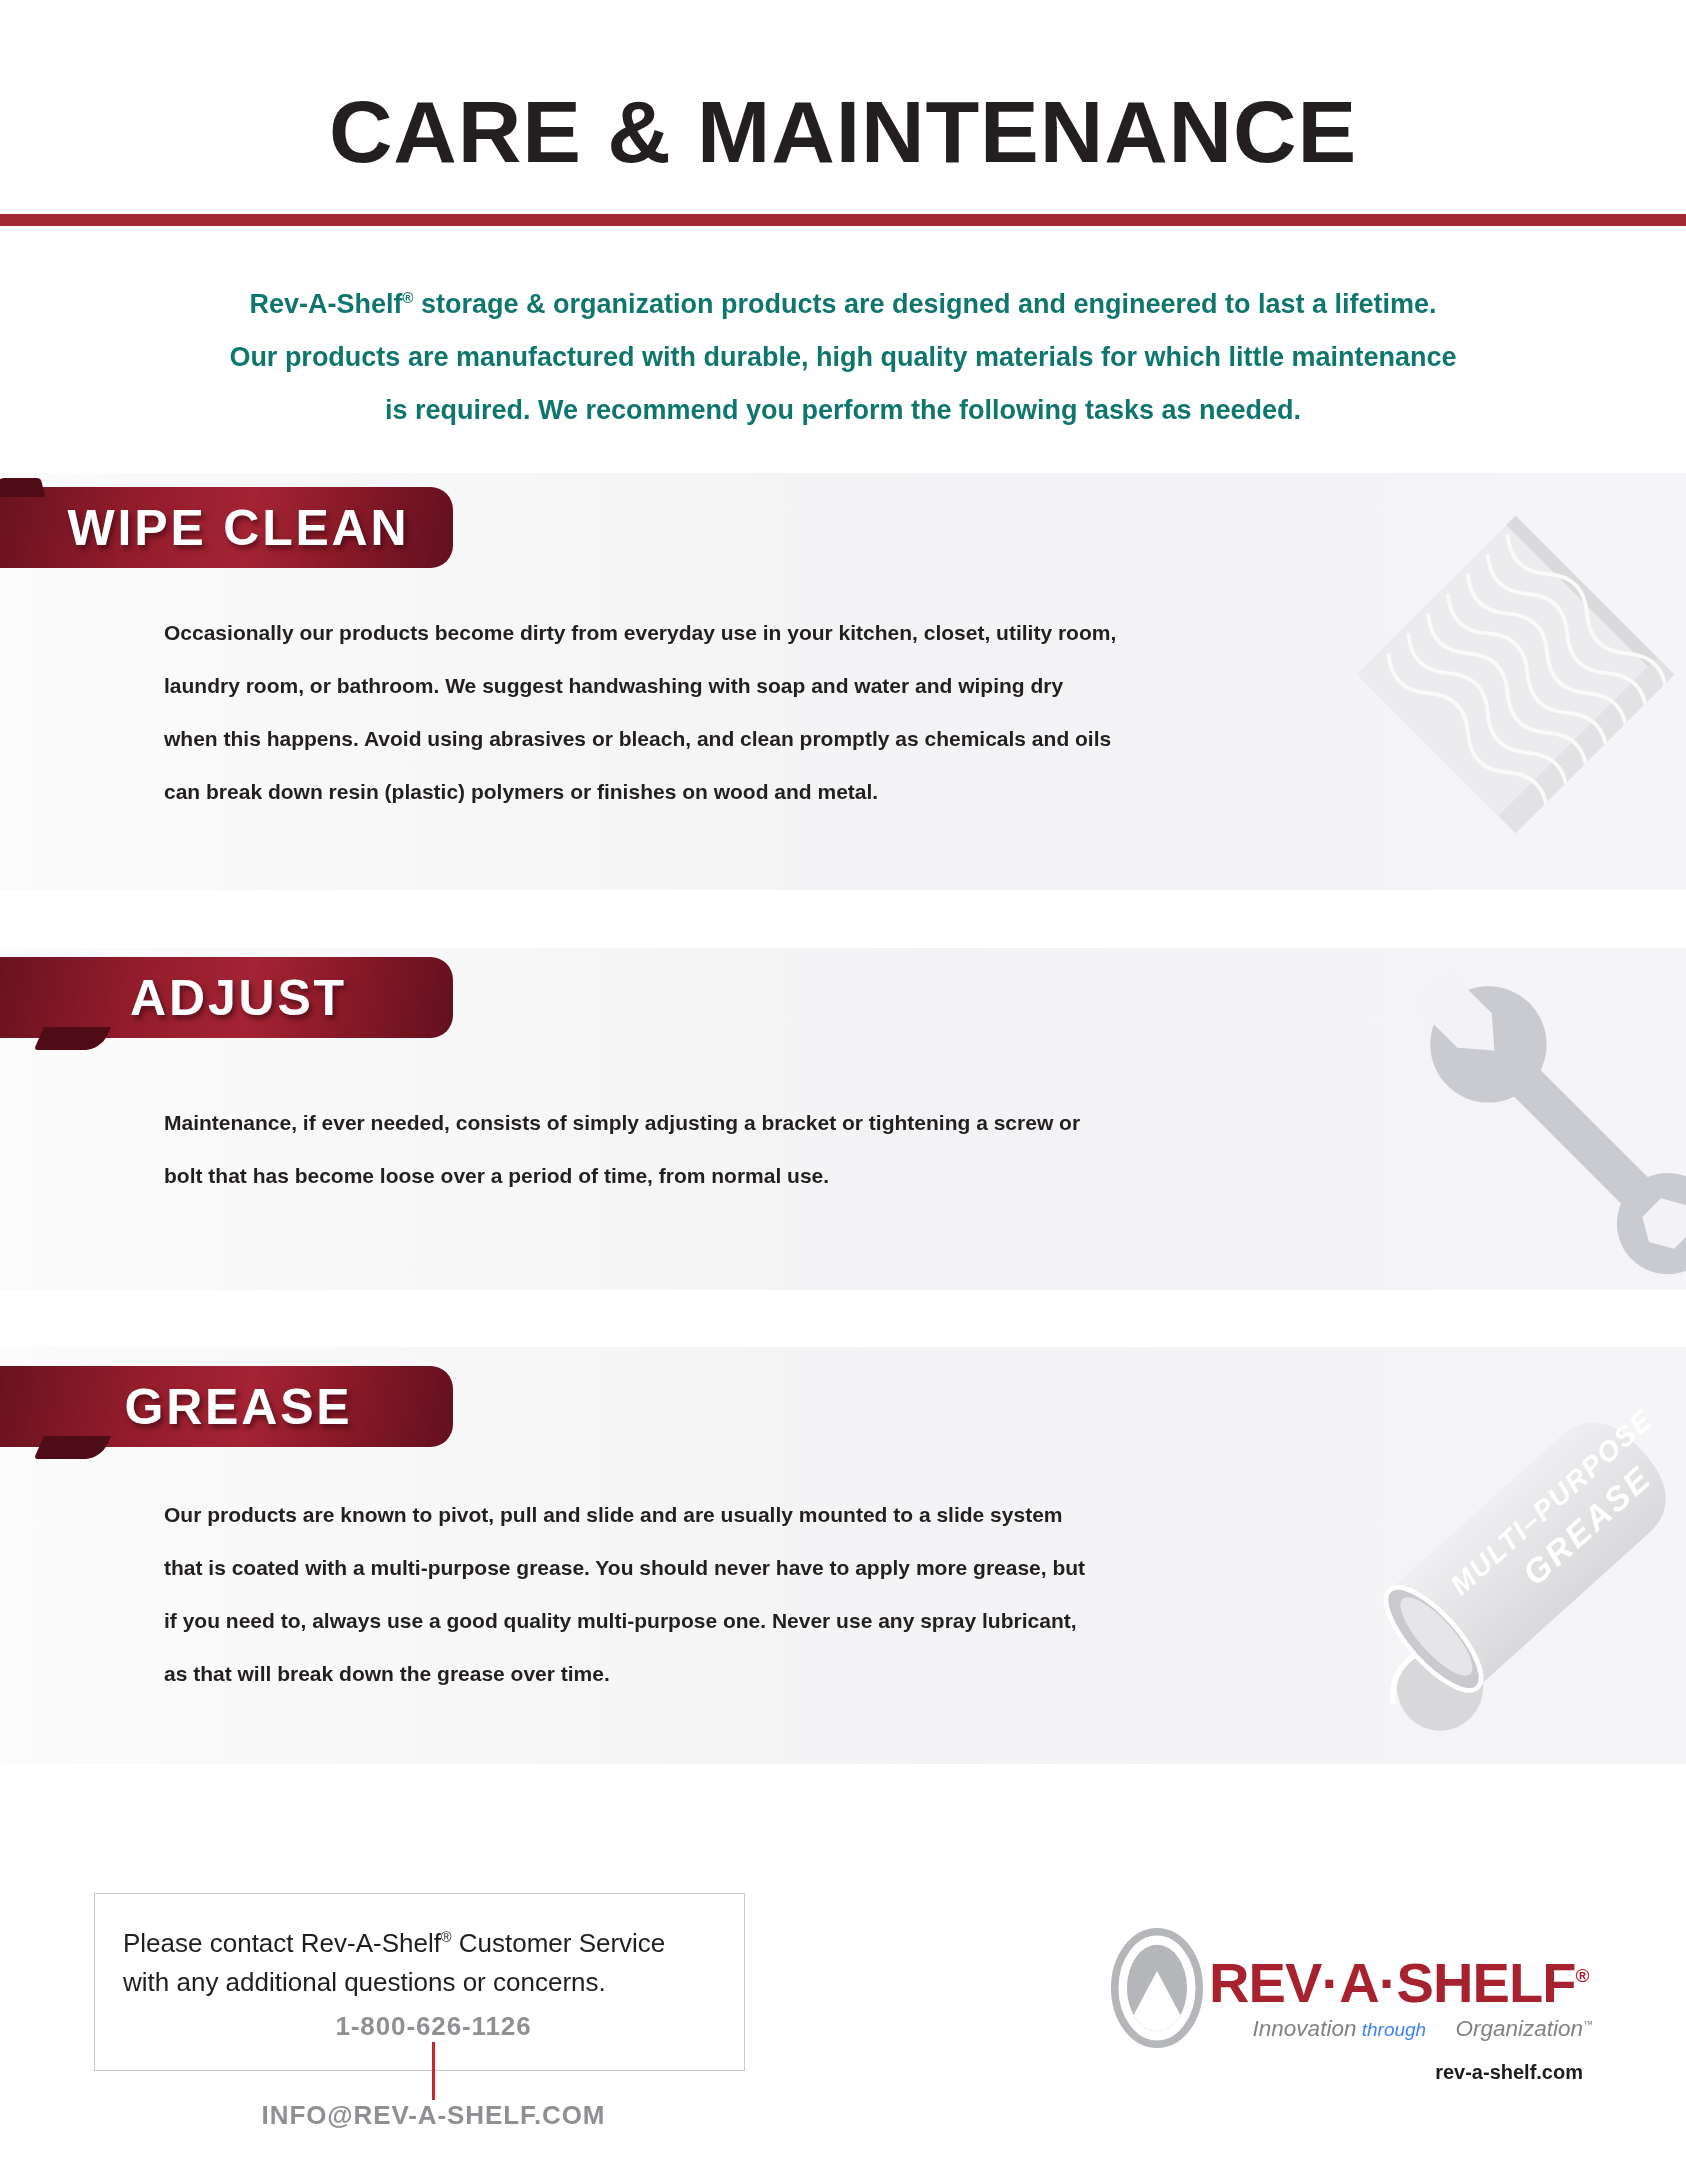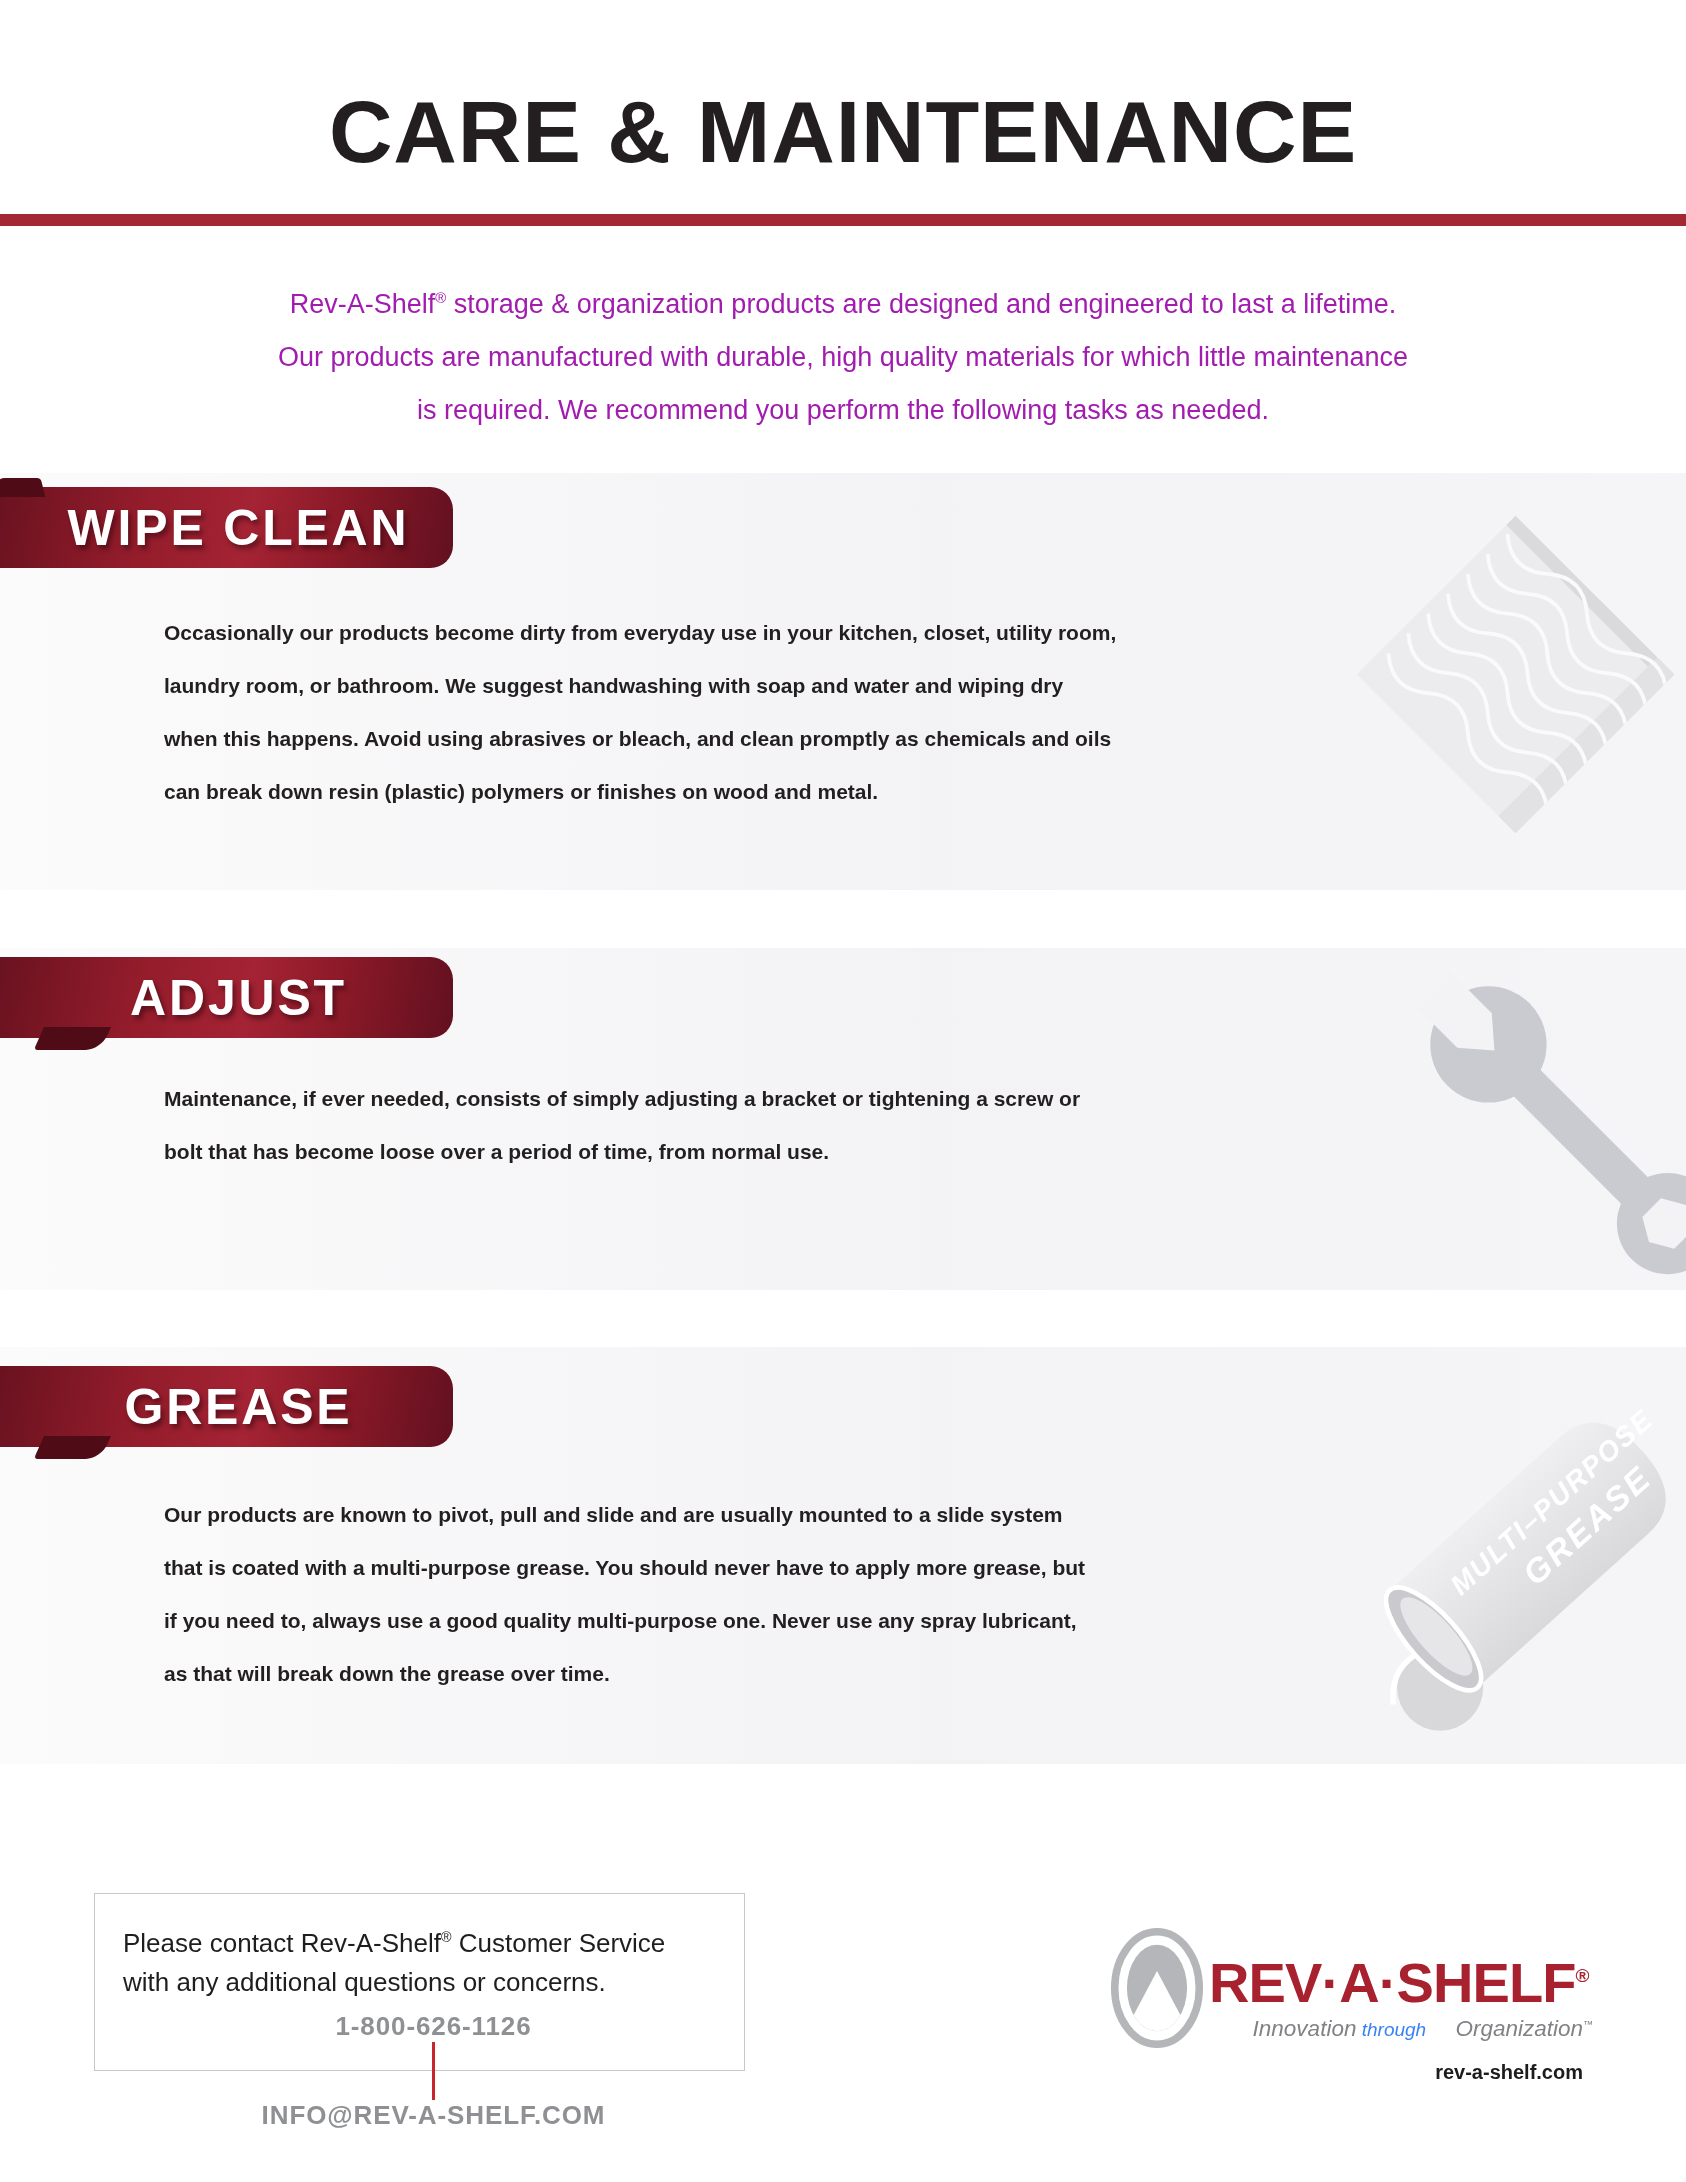--- a/index.html
+++ b/index.html
@@ -11,21 +11,21 @@
   
   .title {
     position:absolute; top:81px; left:0; width:100%; margin:0;
     text-align:center; font-size:88px; font-weight:bold; letter-spacing:0.9px;
     color:#231f20; white-space:nowrap;
   }
   .rule { position:absolute; top:214px; left:0; width:100%; height:12px; background:#a22834; }
 
   .intro {
     position:absolute; top:272px; left:0; width:100%; text-align:center;
-    font-size:27px; line-height:53px; color:#a21caf; font-weight:normal;
+    font-size:27px; line-height:53px; color:#0f766e; font-weight:bold;
   }
   .intro-line { display:block; white-space:nowrap; }
   sup.reg { font-size:55%; vertical-align:super; }
 
   
   .band {
     position:absolute; left:0; width:100%; overflow:hidden;
     background:linear-gradient(90deg,#fbfbfc 0%,#f3f3f5 55%,#f5f5f7 100%);
   }
   .band-1 { top:473px;  height:417px; }
@@ -50,21 +50,21 @@
   .band-2 .ribbon::after, .band-3 .ribbon::after {
     content:''; position:absolute; bottom:-11.2px; left:39px; width:67px; height:22.5px;
     background:#4f0c16; border-radius:0 0 15px 3.7px; transform:skewX(-24deg); z-index:-1;
   }
 
   .para {
     position:absolute; left:164px; z-index:1;
     font-size:21px; font-weight:bold; color:#231f20; line-height:53px;
   }
   .band-1 .para { top:133px; }
-  .band-2 .para { top:124px; }
+  .band-2 .para { top:148px; }
   .band-3 .para { top:141px; }
   .para-line { display:block; white-space:nowrap; }
 
   .cloth  { position:absolute; top:19px;  right:1.9px;   z-index:0; }
   .wrench { position:absolute; top:-11.2px; right:-89px; z-index:0; }
   .tube   { position:absolute; top:11.2px;  right:-52px; z-index:0; }
 
   
   .contact-box {
     position:absolute; left:94px; top:1893px; width:651px; height:178px;

